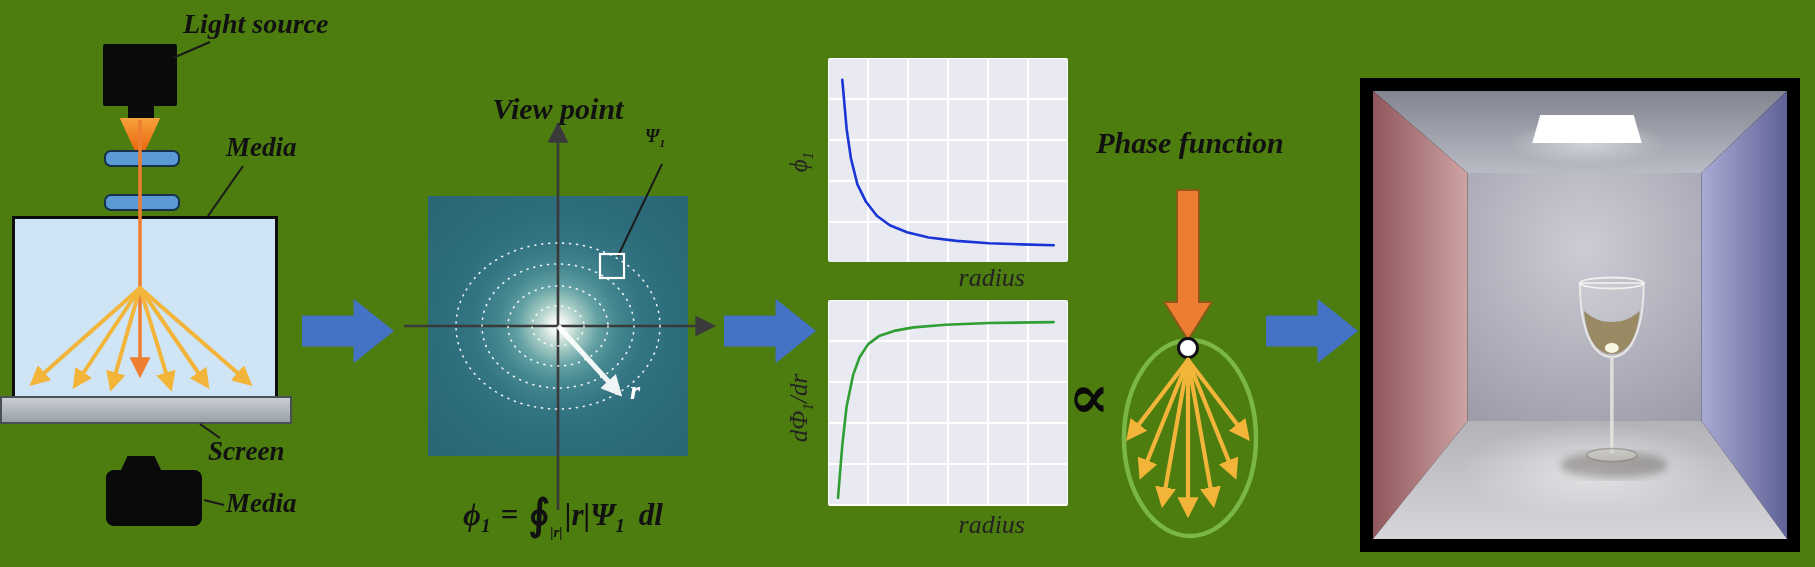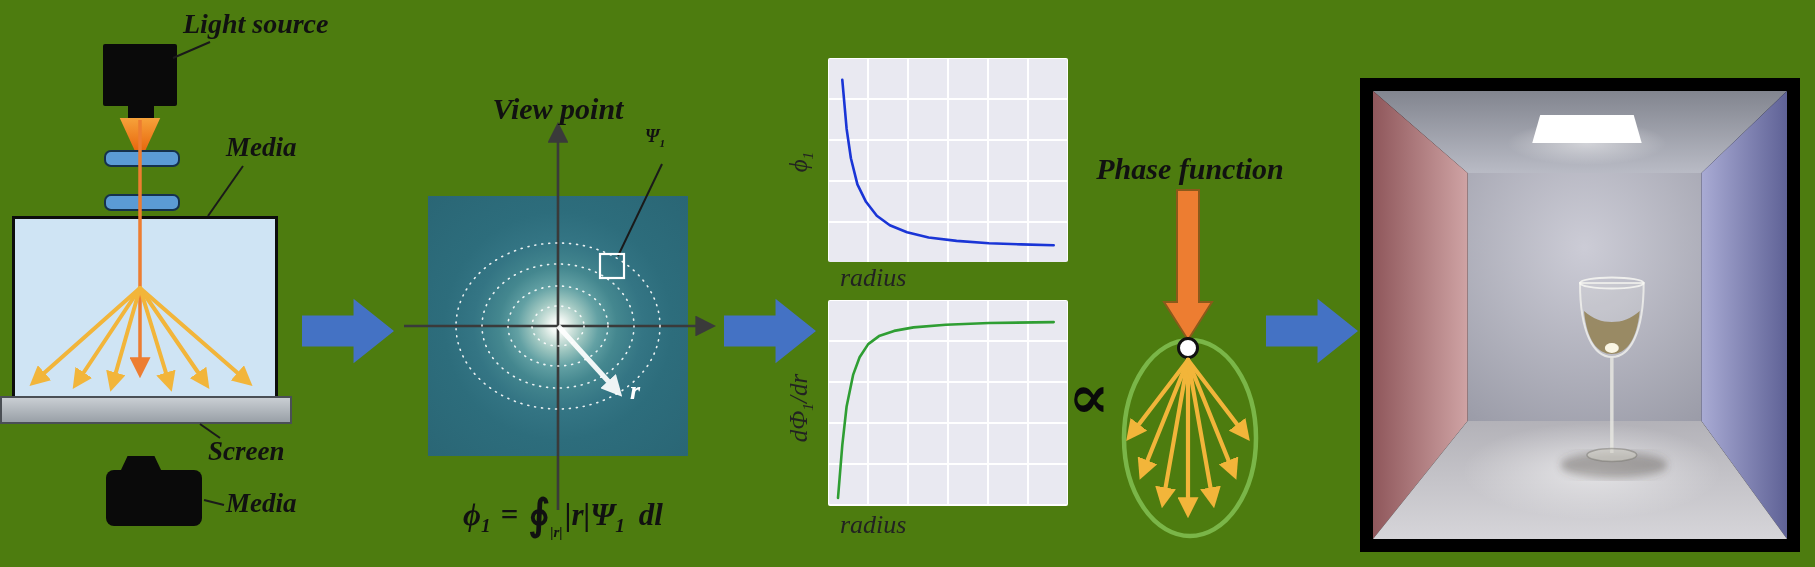--- a/index.html
+++ b/index.html
@@ -48,29 +48,29 @@
   #formula .dl{margin-left:14px;}
 
   
   .plot{position:absolute;left:828px;width:240px;background-color:#e9e9f1;z-index:2;
         background-image:linear-gradient(to right,#ffffff 2px,transparent 2px),
                          linear-gradient(to bottom,#ffffff 2px,transparent 2px);
         background-size:40px 41px;background-position:-1px -1px;border-radius:2px;}
   #plot-top{top:58px;height:204px;}
   #plot-bottom{top:300px;height:206px;}
   .plot svg{position:absolute;left:0;top:0;width:100%;height:100%;}
-  .plot-xlabel{left:840px;width:240px;text-align:left;font-size:26px;font-weight:500;color:#222;}
+  .plot-xlabel{left:785px;width:240px;text-align:right;font-size:26px;font-weight:500;color:#222;}
   #xlabel-top{top:263px;} #xlabel-bottom{top:510px;}
   .ylabel{position:absolute;text-align:center;font-style:italic;font-weight:500;color:#222;font-size:25px;z-index:20;}
   #ylabel-top{left:771px;top:146px;width:60px;transform:rotate(-90deg);}
   #ylabel-bottom{left:731px;top:392px;width:140px;transform:rotate(-90deg);}
 
   
   #propto{position:absolute;left:1068px;top:360px;font-size:62px;font-weight:700;color:#0a0a0a;z-index:20;font-style:normal;}
-  #lbl-phase{left:1075px;top:126px;width:230px;text-align:center;font-size:30px;margin-top:26px;}
+  #lbl-phase{left:1075px;top:126px;width:230px;text-align:center;font-size:30px;}
 
   
   #cornell{position:absolute;left:1360px;top:78px;width:440px;height:474px;background:#000;z-index:2;}
   #cornell svg{position:absolute;left:13px;top:13px;width:414px;height:448px;}
 
   
   #overlay{position:absolute;left:0;top:0;width:1815px;height:567px;z-index:10;pointer-events:none;}
   .conn{stroke:#1a1a1a;stroke-width:2;}
 </style>
 </head>

